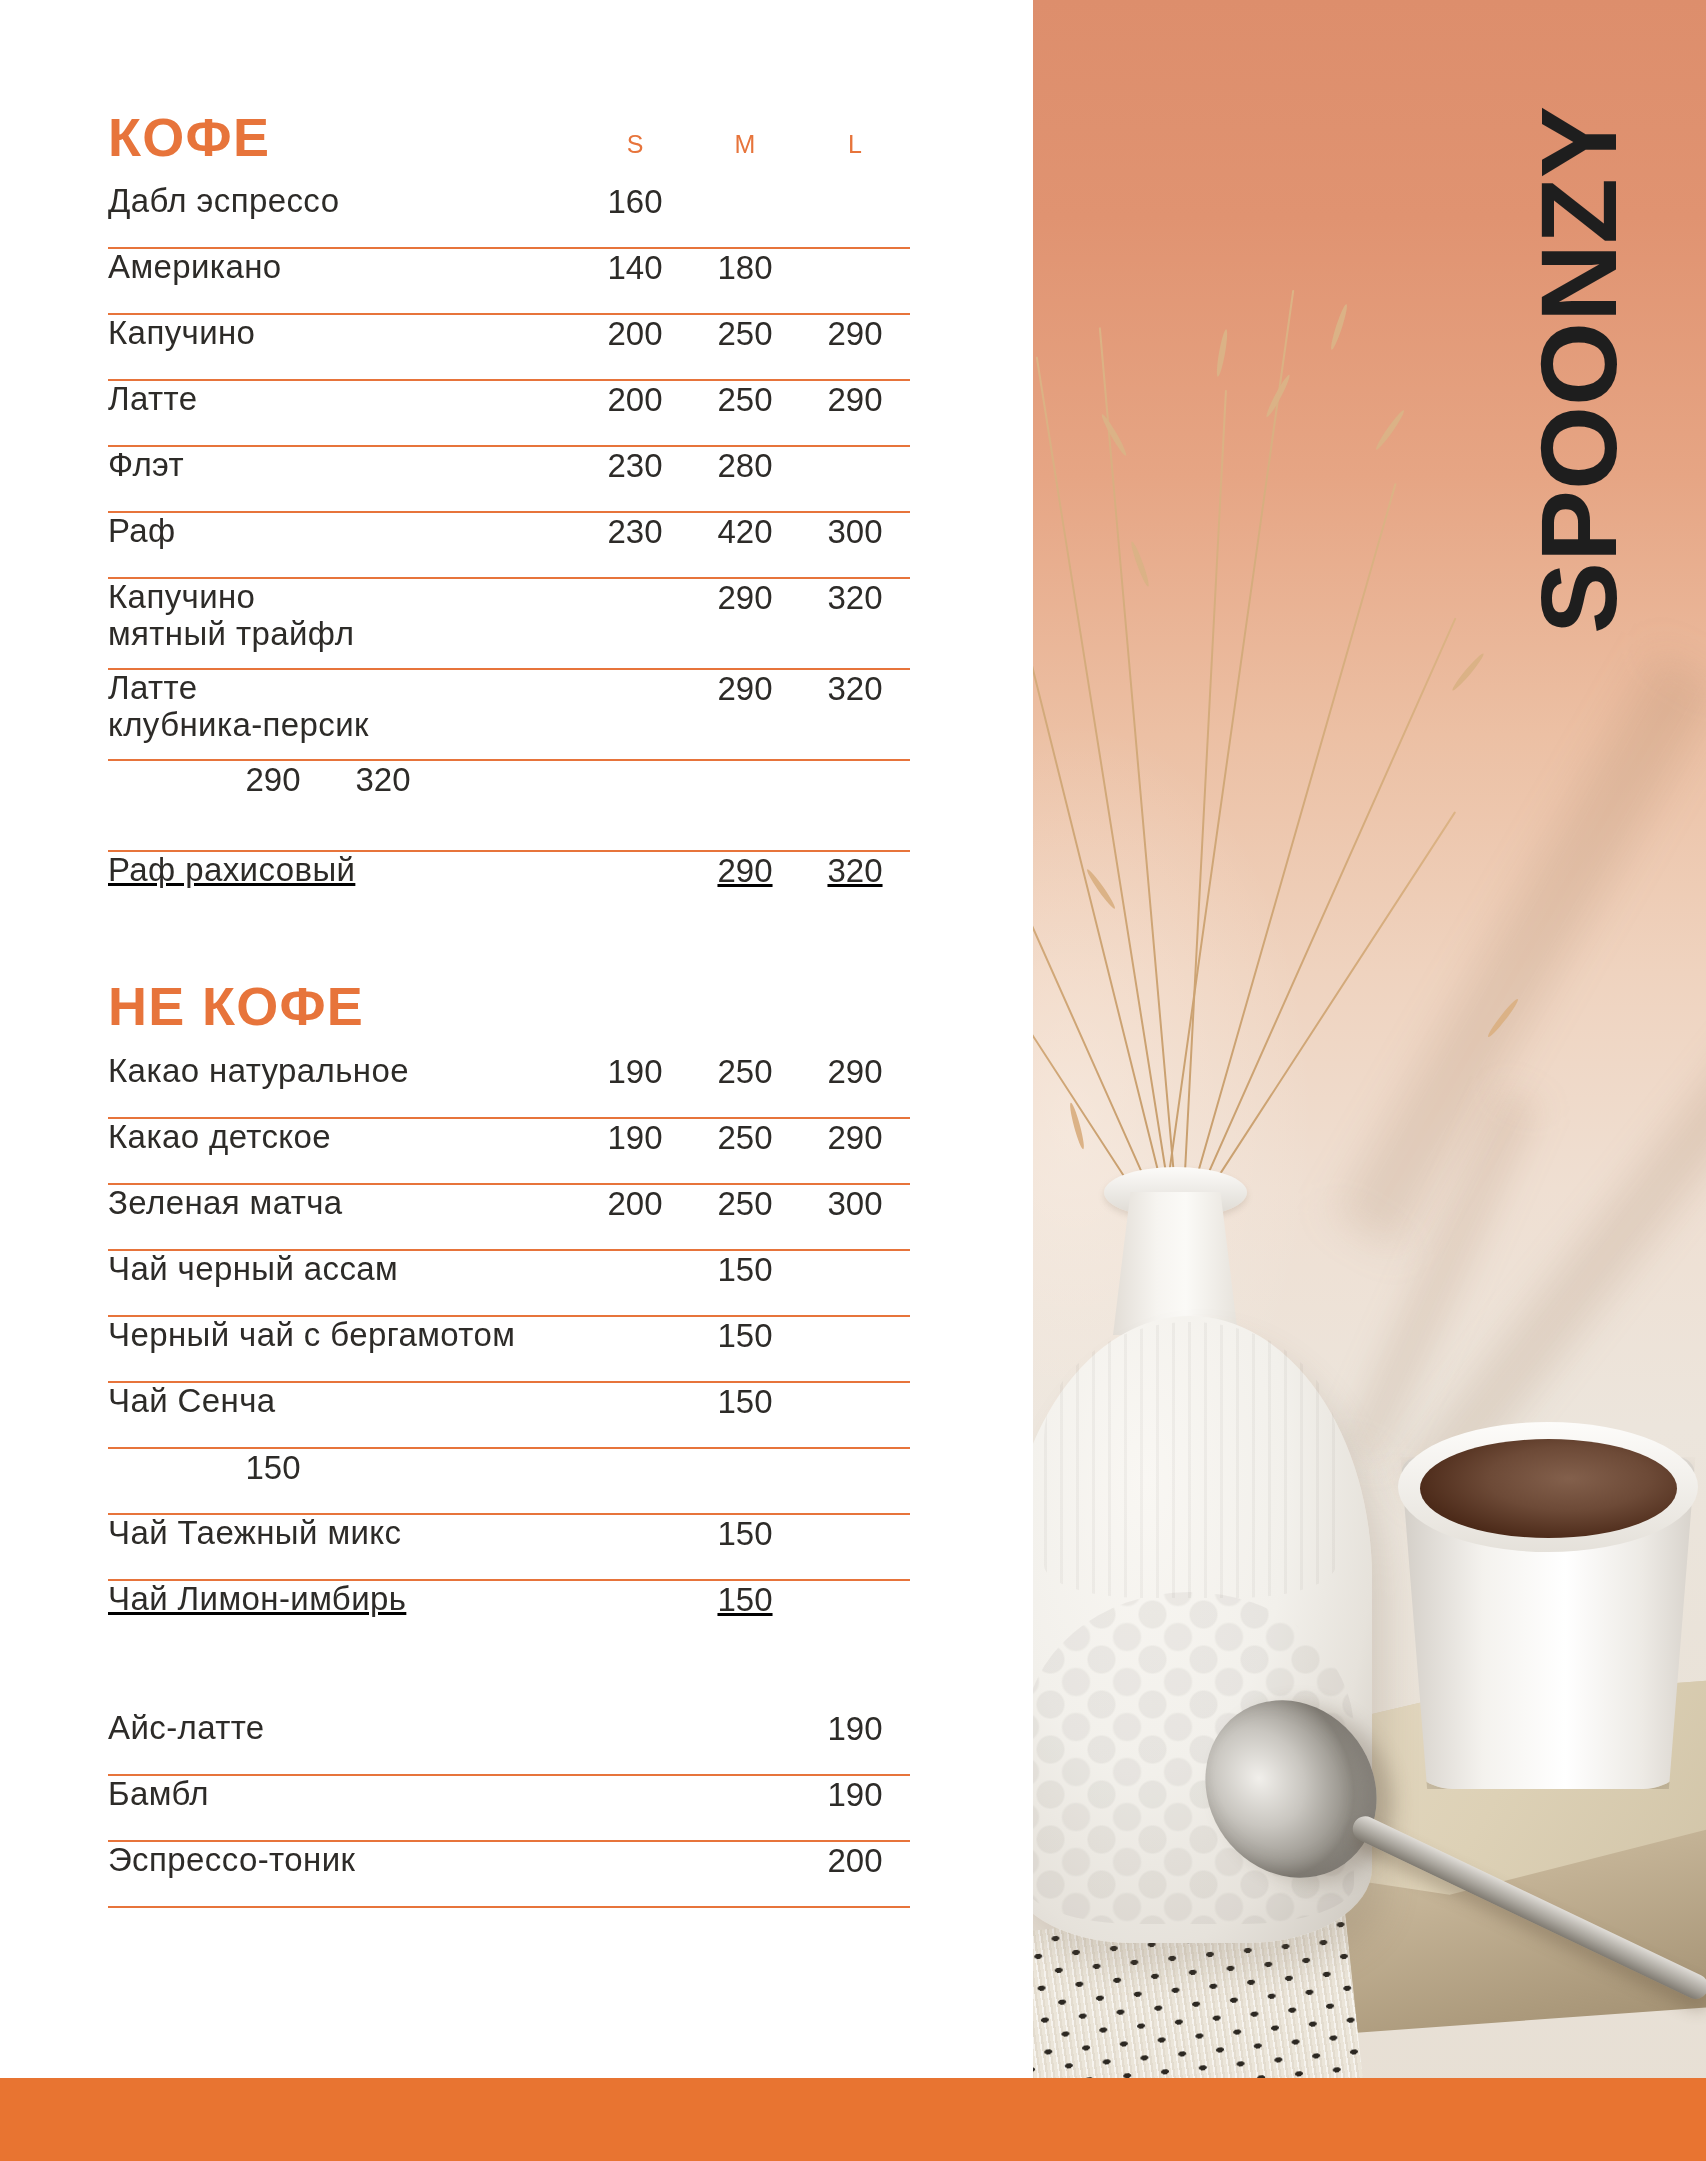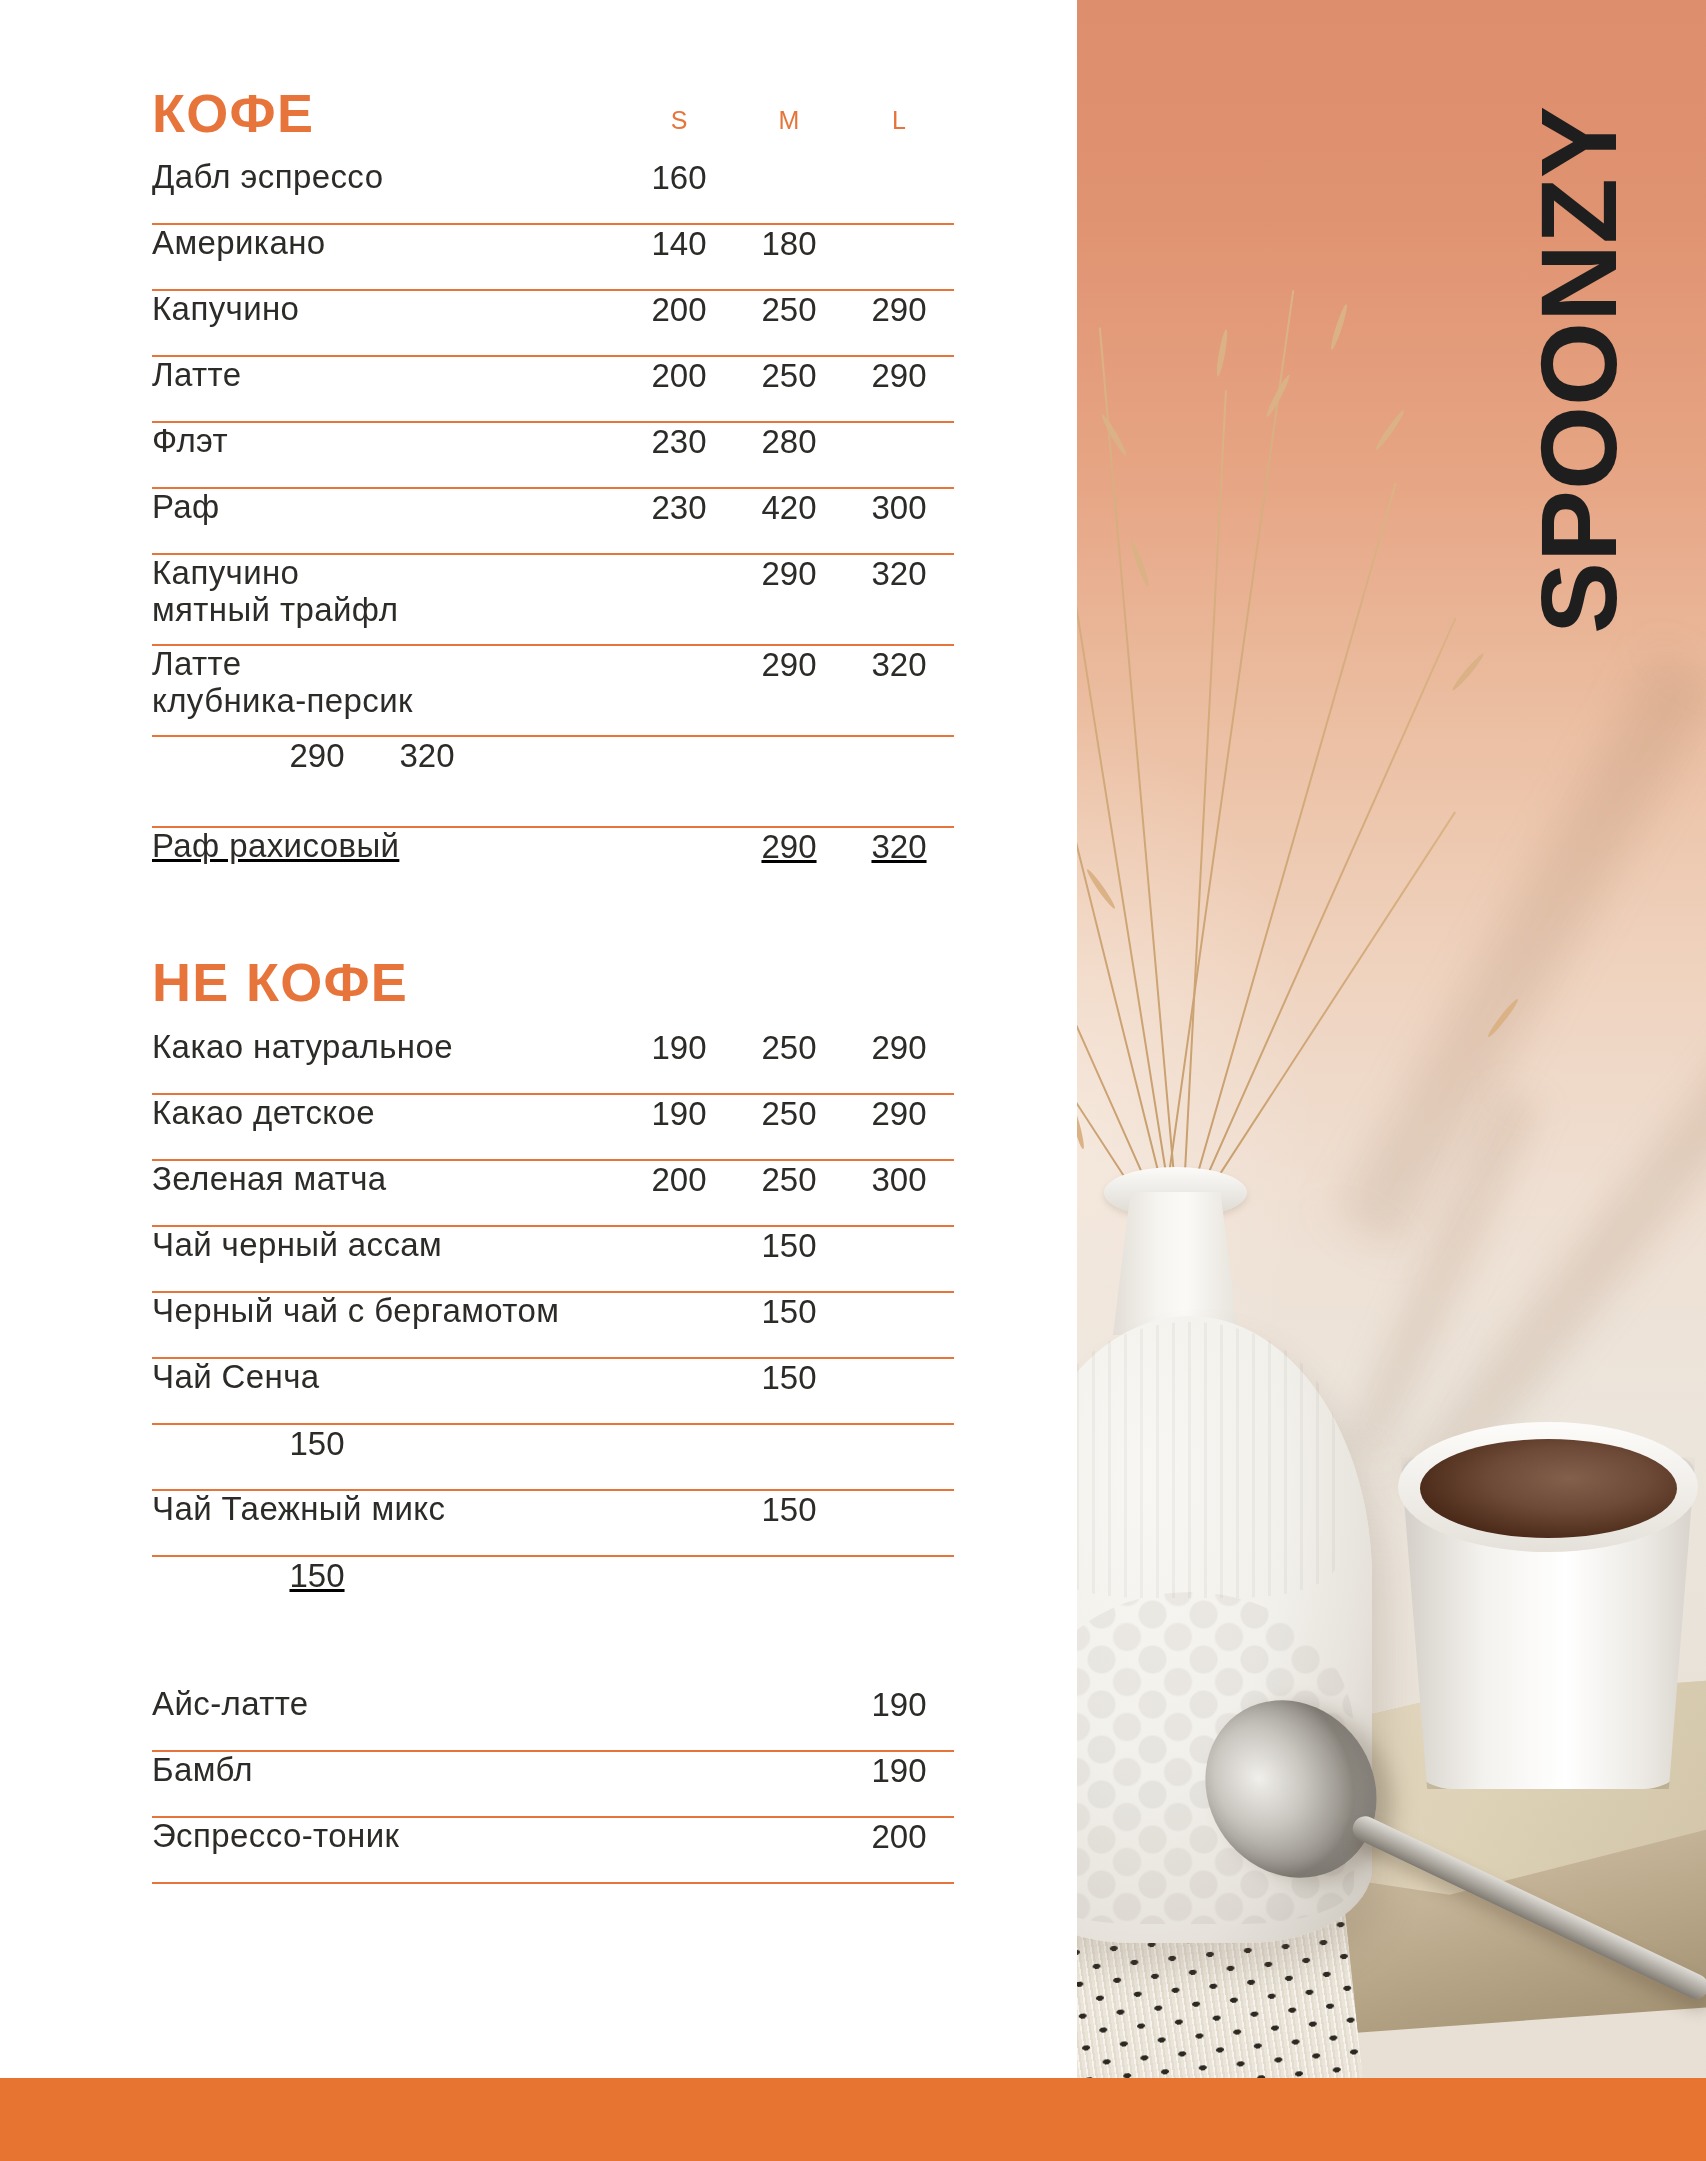--- a/index.html
+++ b/index.html
@@ -1,21 +1,21 @@
 <!DOCTYPE html>
 <html style="--accent: #E7743B; --bar: #E87431; --text: #2D2B28;font-size:7px"><head>
 <meta charset="utf-8">
 <style>
   html,body{margin:0;padding:0;background:#ffffff;}
   .page{position:relative;width:1707px;height:2161px;overflow:hidden;background:#ffffff;
         font-family:"Liberation Sans", sans-serif;}
 
   
   .menu{position:absolute;left:0;top:0;width:1033px;height:2161px;background:#ffffff;
-        padding:88px 0 0 108px;box-sizing:border-box;z-index:10;margin-left:44px;}
+        padding:112px 0 0 108px;box-sizing:border-box;z-index:10;}
   .mtable{width:802px;}
   .msection{margin-top:65px;}
   .msection:first-child{margin-top:0;}
   .shead{display:flex;justify-content:space-between;align-items:flex-end;margin-bottom:20px;}
   .stitle{margin:0;font-size:54px;line-height:0.95;font-weight:700;letter-spacing:1.3px;color:var(--accent);}
   .sml{display:flex;padding-bottom:4.3px;}
   .sml span{width:110px;text-align:center;font-size:25px;font-weight:500;color:var(--accent);}
   .row{display:flex;min-height:64px;border-bottom:2.2px solid var(--accent);}
   .row.two{min-height:89px;}
   .row.nodiv{border-bottom:none;text-decoration:underline;}
@@ -226,20 +226,21 @@
               <div class="p">150</div>
               <div class="p"></div>
             </div>
             <div class="row">
               <div class="iname">Чай Таежный микс</div>
               <div class="p"></div>
               <div class="p">150</div>
               <div class="p"></div>
             </div>
             <div class="row nodiv">
+              <div class="iname">Чай Лимон-имбирь</div>
               <div class="p"></div>
               <div class="p">150</div>
               <div class="p"></div>
             </div>
           </div>
         </section>
         <section class="msection">
           <div>
             <div class="row">
               <div class="iname">Айс-латте</div>

